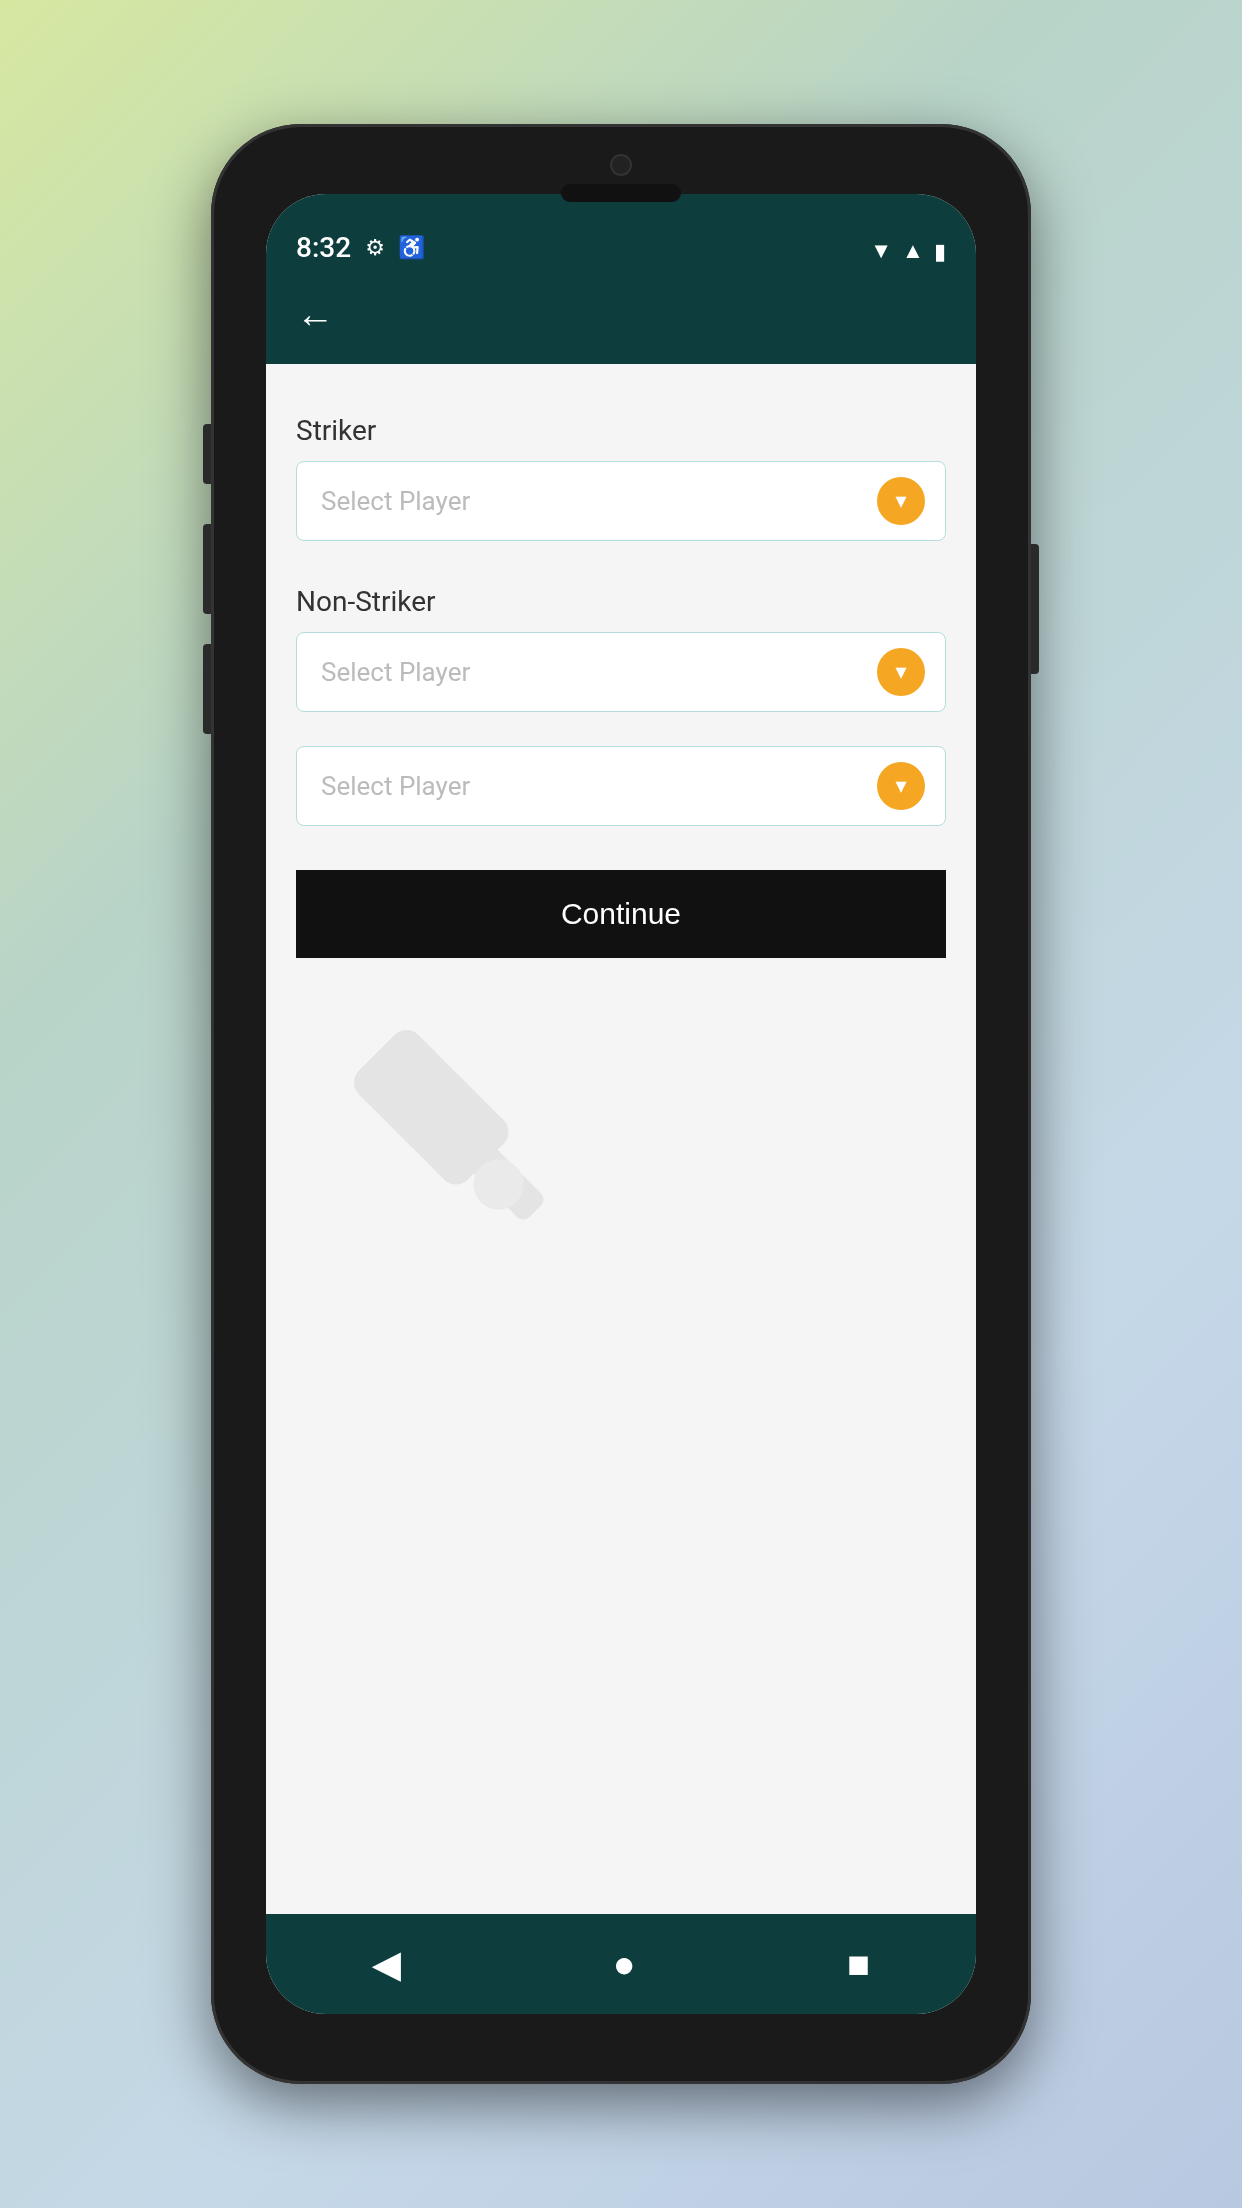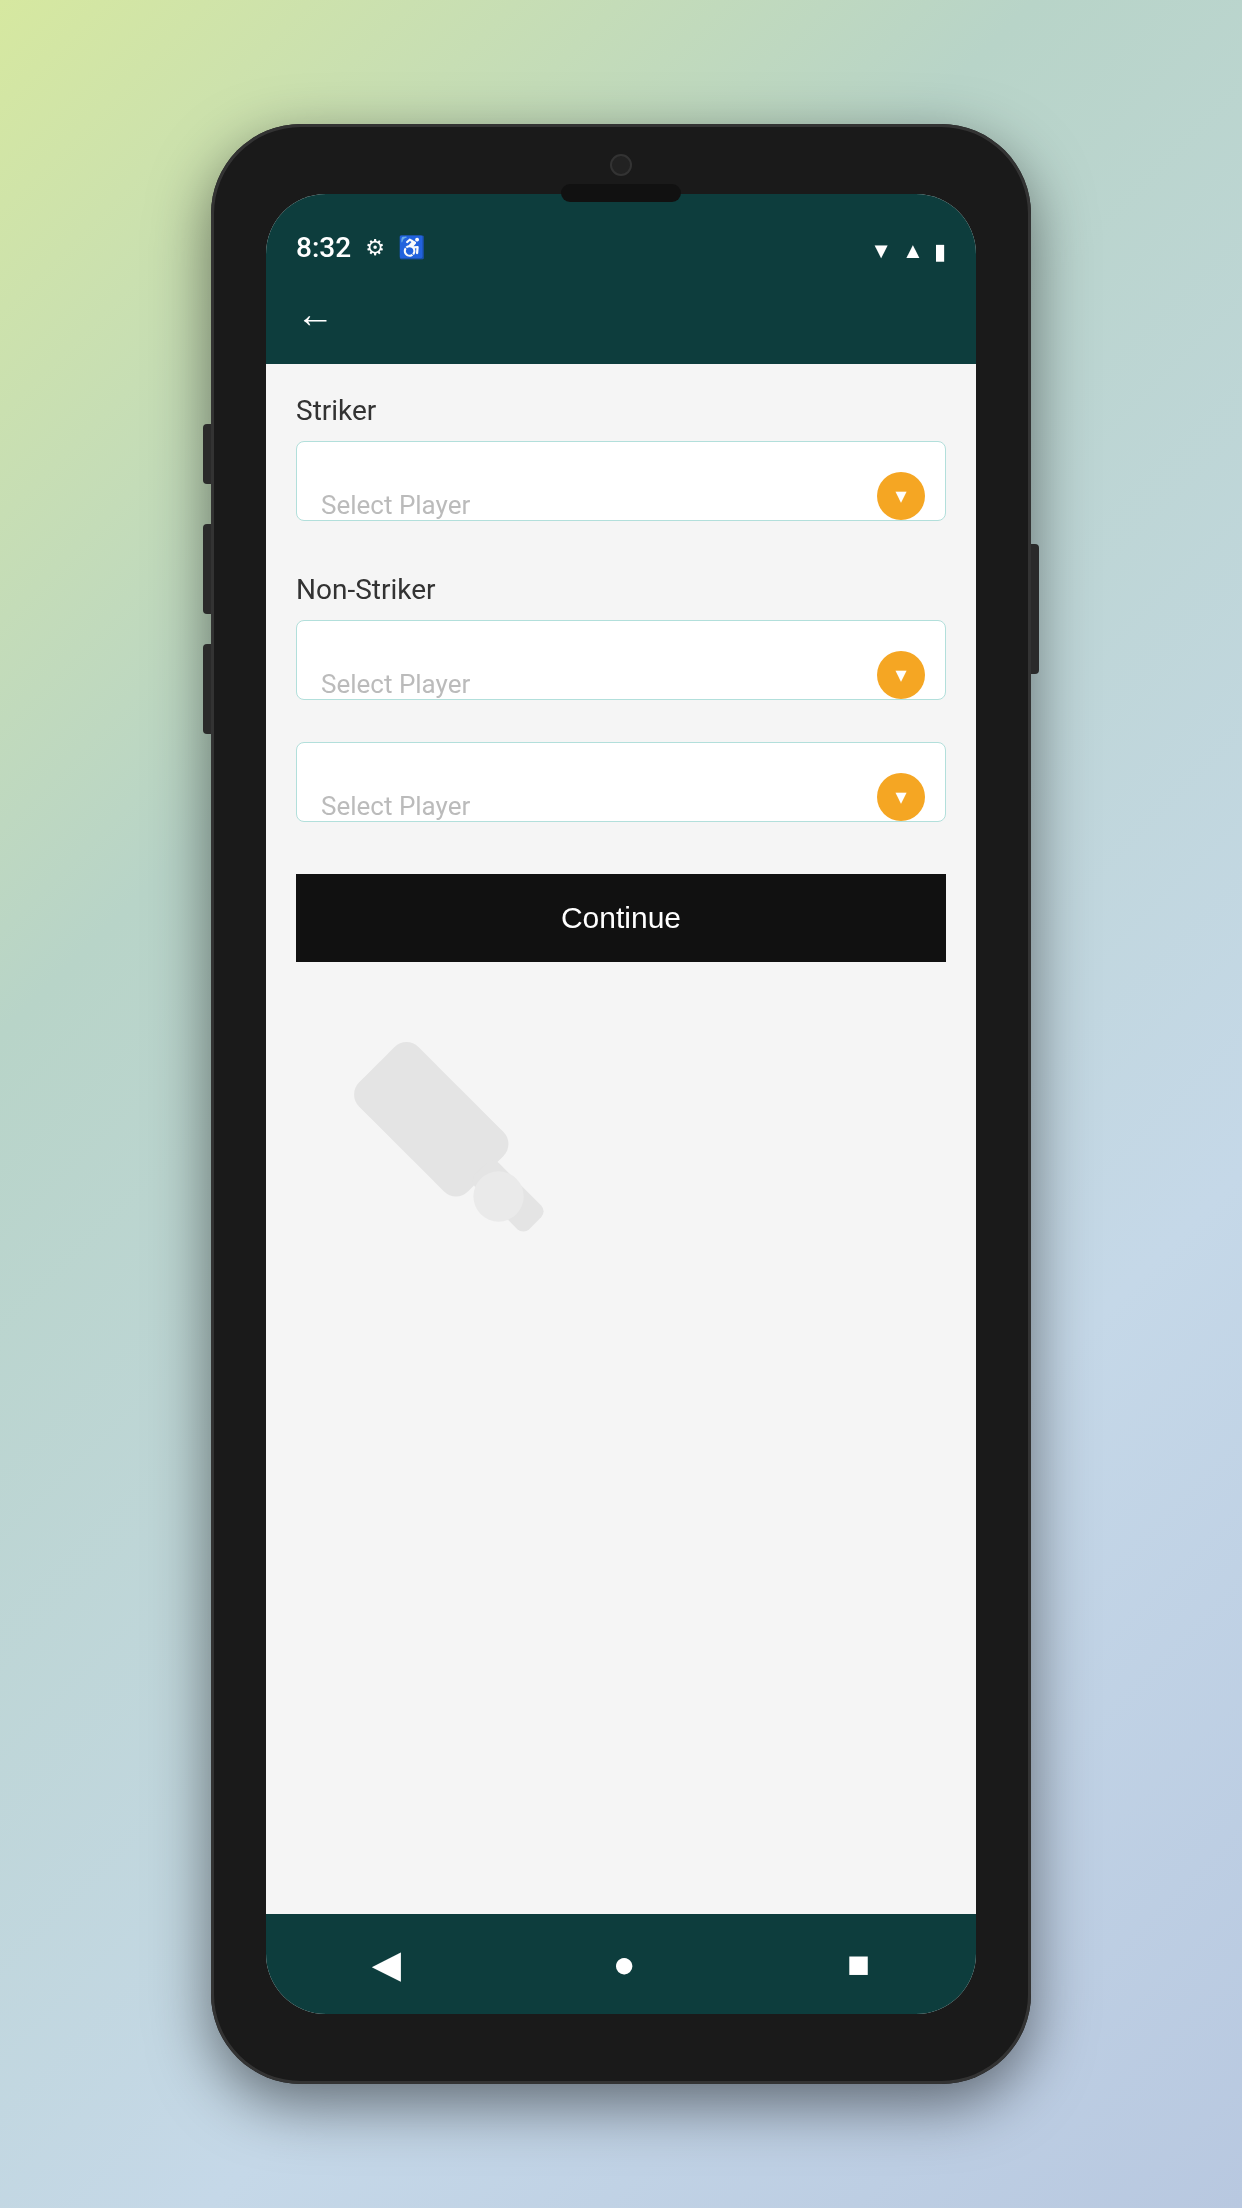--- a/index.html
+++ b/index.html
@@ -158,43 +158,43 @@
     .app-bar-title {
       color: white;
       font-size: 34px;
       font-weight: 400;
     }
 
     
     .content {
       flex: 1;
       background: #f5f5f5;
-      padding: 20px 30px;
+      padding: 40px 30px;
       display: flex;
       flex-direction: column;
-      gap: 12px;
+      gap: 4px;
       overflow: hidden;
     }
 
     
     .section-label {
       font-size: 28px;
       color: #333;
       font-weight: 400;
       margin-bottom: 14px;
       margin-top: 10px;
     }
 
     .dropdown-container {
       background: white;
       border: 1.5px solid #b2dfdb;
       border-radius: 8px;
       height: 80px;
       display: flex;
-      align-items: flex-end;
+      align-items: center;
       justify-content: space-between;
       padding: 0 20px 0 24px;
       margin-bottom: 30px;
       cursor: pointer;
     }
 
     .dropdown-placeholder {
       color: #bbb;
       font-size: 26px;
     }

